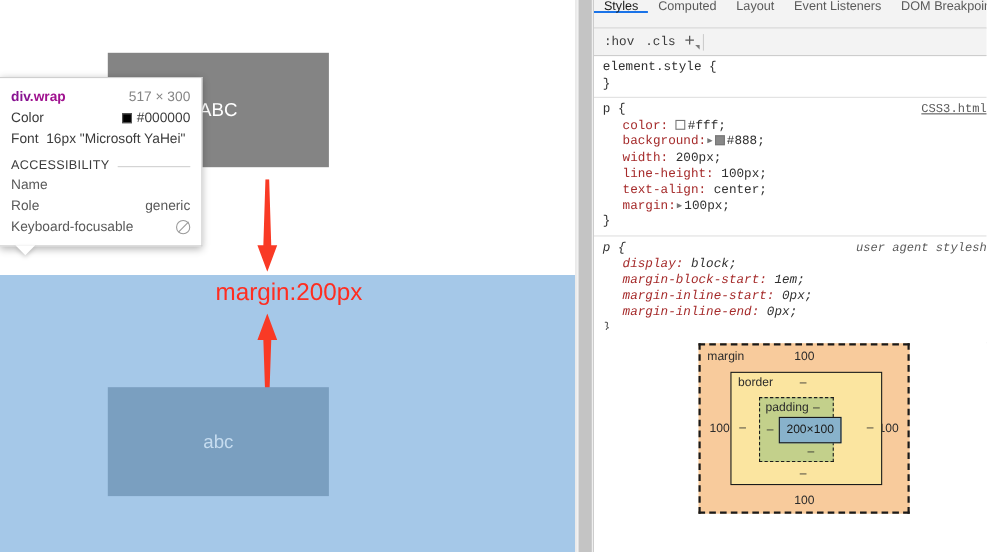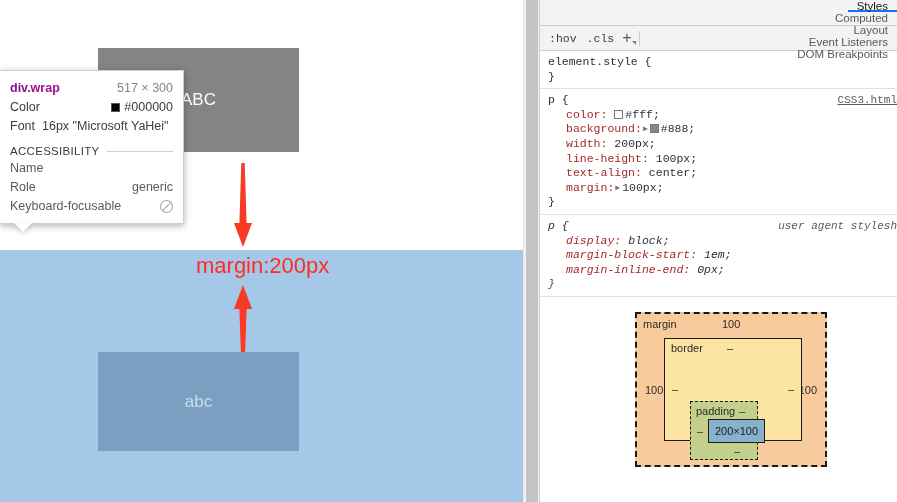--- a/index.html
+++ b/index.html
@@ -102,23 +102,23 @@
     background: #c4c4c4;
   }
 
   
   #devtools {
     position: absolute; left: 539px; top: 0; width: 358px; height: 502px;
     background: #ffffff; border-left: 1px solid #cdcdcd;
     font-family: "Liberation Sans", sans-serif;
   }
   #dt-tabs {
-    display: flex; align-items: flex-end; height: 26px;
+    display: flex; align-items: flex-start; height: 26px;
     background: #f3f3f3; border-bottom: 1px solid #cdcdcd;
-    font-size: 11.5px; color: #5a5a5a; flex-direction: column;
+    font-size: 11.5px; color: #5a5a5a;
   }
   #dt-tabs .tab {
     display: flex; align-items: center; padding: 0 9px;
     white-space: nowrap; cursor: default;
   }
   #dt-tabs .tab.active { color: #1a1a1a; box-shadow: inset 0 -2px 0 #1a73e8; }
 
   #dt-filterbar {
     display: flex; align-items: center; height: 25px;
     background: #f3f3f3; border-bottom: 1px solid #cdcdcd;
@@ -184,21 +184,21 @@
     position: absolute; left: 95px; top: 12px; width: 192px; height: 155px;
     background: #f8cb9c; border: 2px dashed #1a1a1a;
     font-family: "Liberation Sans", sans-serif; font-size: 11px; color: #2b2b2b;
   }
   #bm-border {
     position: absolute; left: 27px; top: 24px; width: 138px; height: 103px;
     background: #fbe5a0; border: 1.5px solid #1a1a1a;
   }
   #bm-padding {
     position: absolute; left: 25px; top: 22px; width: 68px; height: 59px;
-    background: #c3d08b; border: 1.5px dashed #1a1a1a; margin-top: 40px;
+    background: #c3d08b; border: 1.5px dashed #1a1a1a;
   }
   #bm-content {
     position: absolute; left: 17px; top: 17px; width: 57px; height: 24px;
     background: #88b2cb; border: 1.5px solid #1a1a1a;
     display: flex; align-items: center; justify-content: center;
     font-size: 11px; color: #1a1a1a;
   }
   .bm-lbl { position: absolute; font-size: 11px; color: #2b2b2b; white-space: nowrap; }
   .bm-lbl.name { font-size: 11px; }
 </style>
@@ -329,20 +329,24 @@
           <span class="sel">p {</span>
           <span class="src nolink">user agent stylesh</span>
         </div>
         <div class="decl">
           <span class="prop">display:</span>
           <span class="val">block;</span>
         </div>
         <div class="decl">
           <span class="prop">margin-block-start:</span>
           <span class="val">1em;</span>
+        </div>
+        <div class="decl">
+          <span class="prop">margin-inline-start:</span>
+          <span class="val">0px;</span>
         </div>
         <div class="decl">
           <span class="prop">margin-inline-end:</span>
           <span class="val">0px;</span>
         </div>
         <div>}</div>
       </div>
     </div>
 
     <div id="boxmodel-area">

